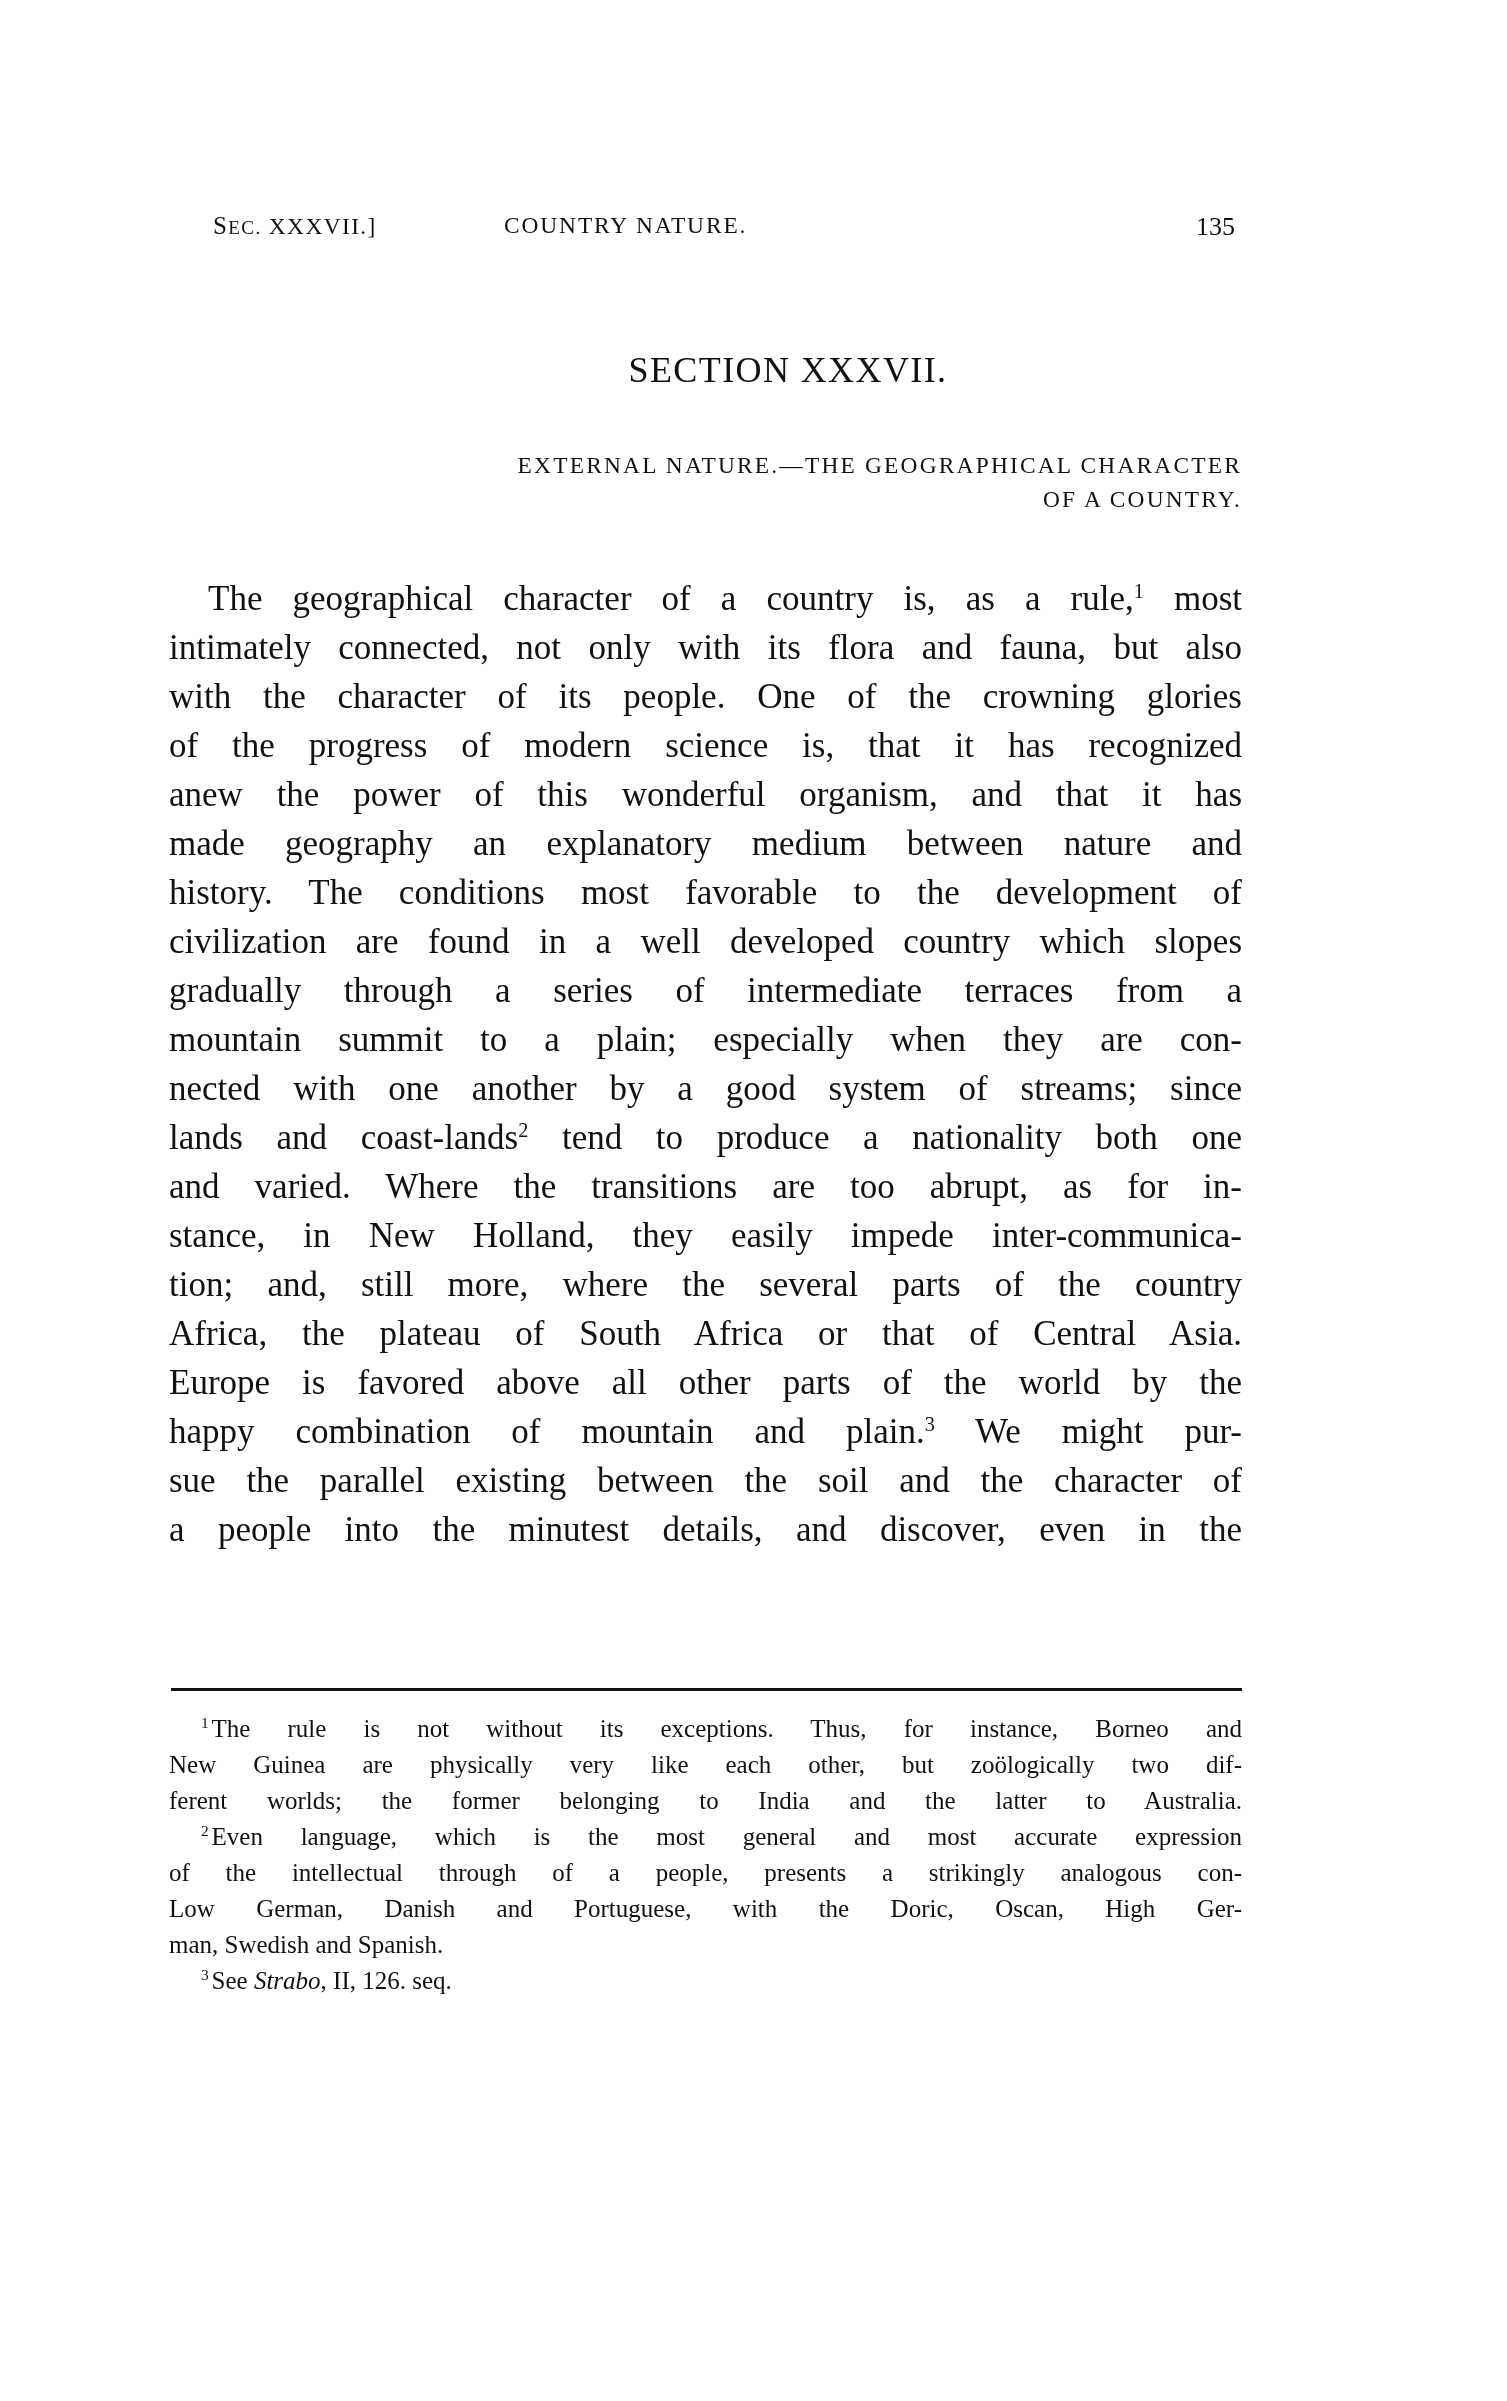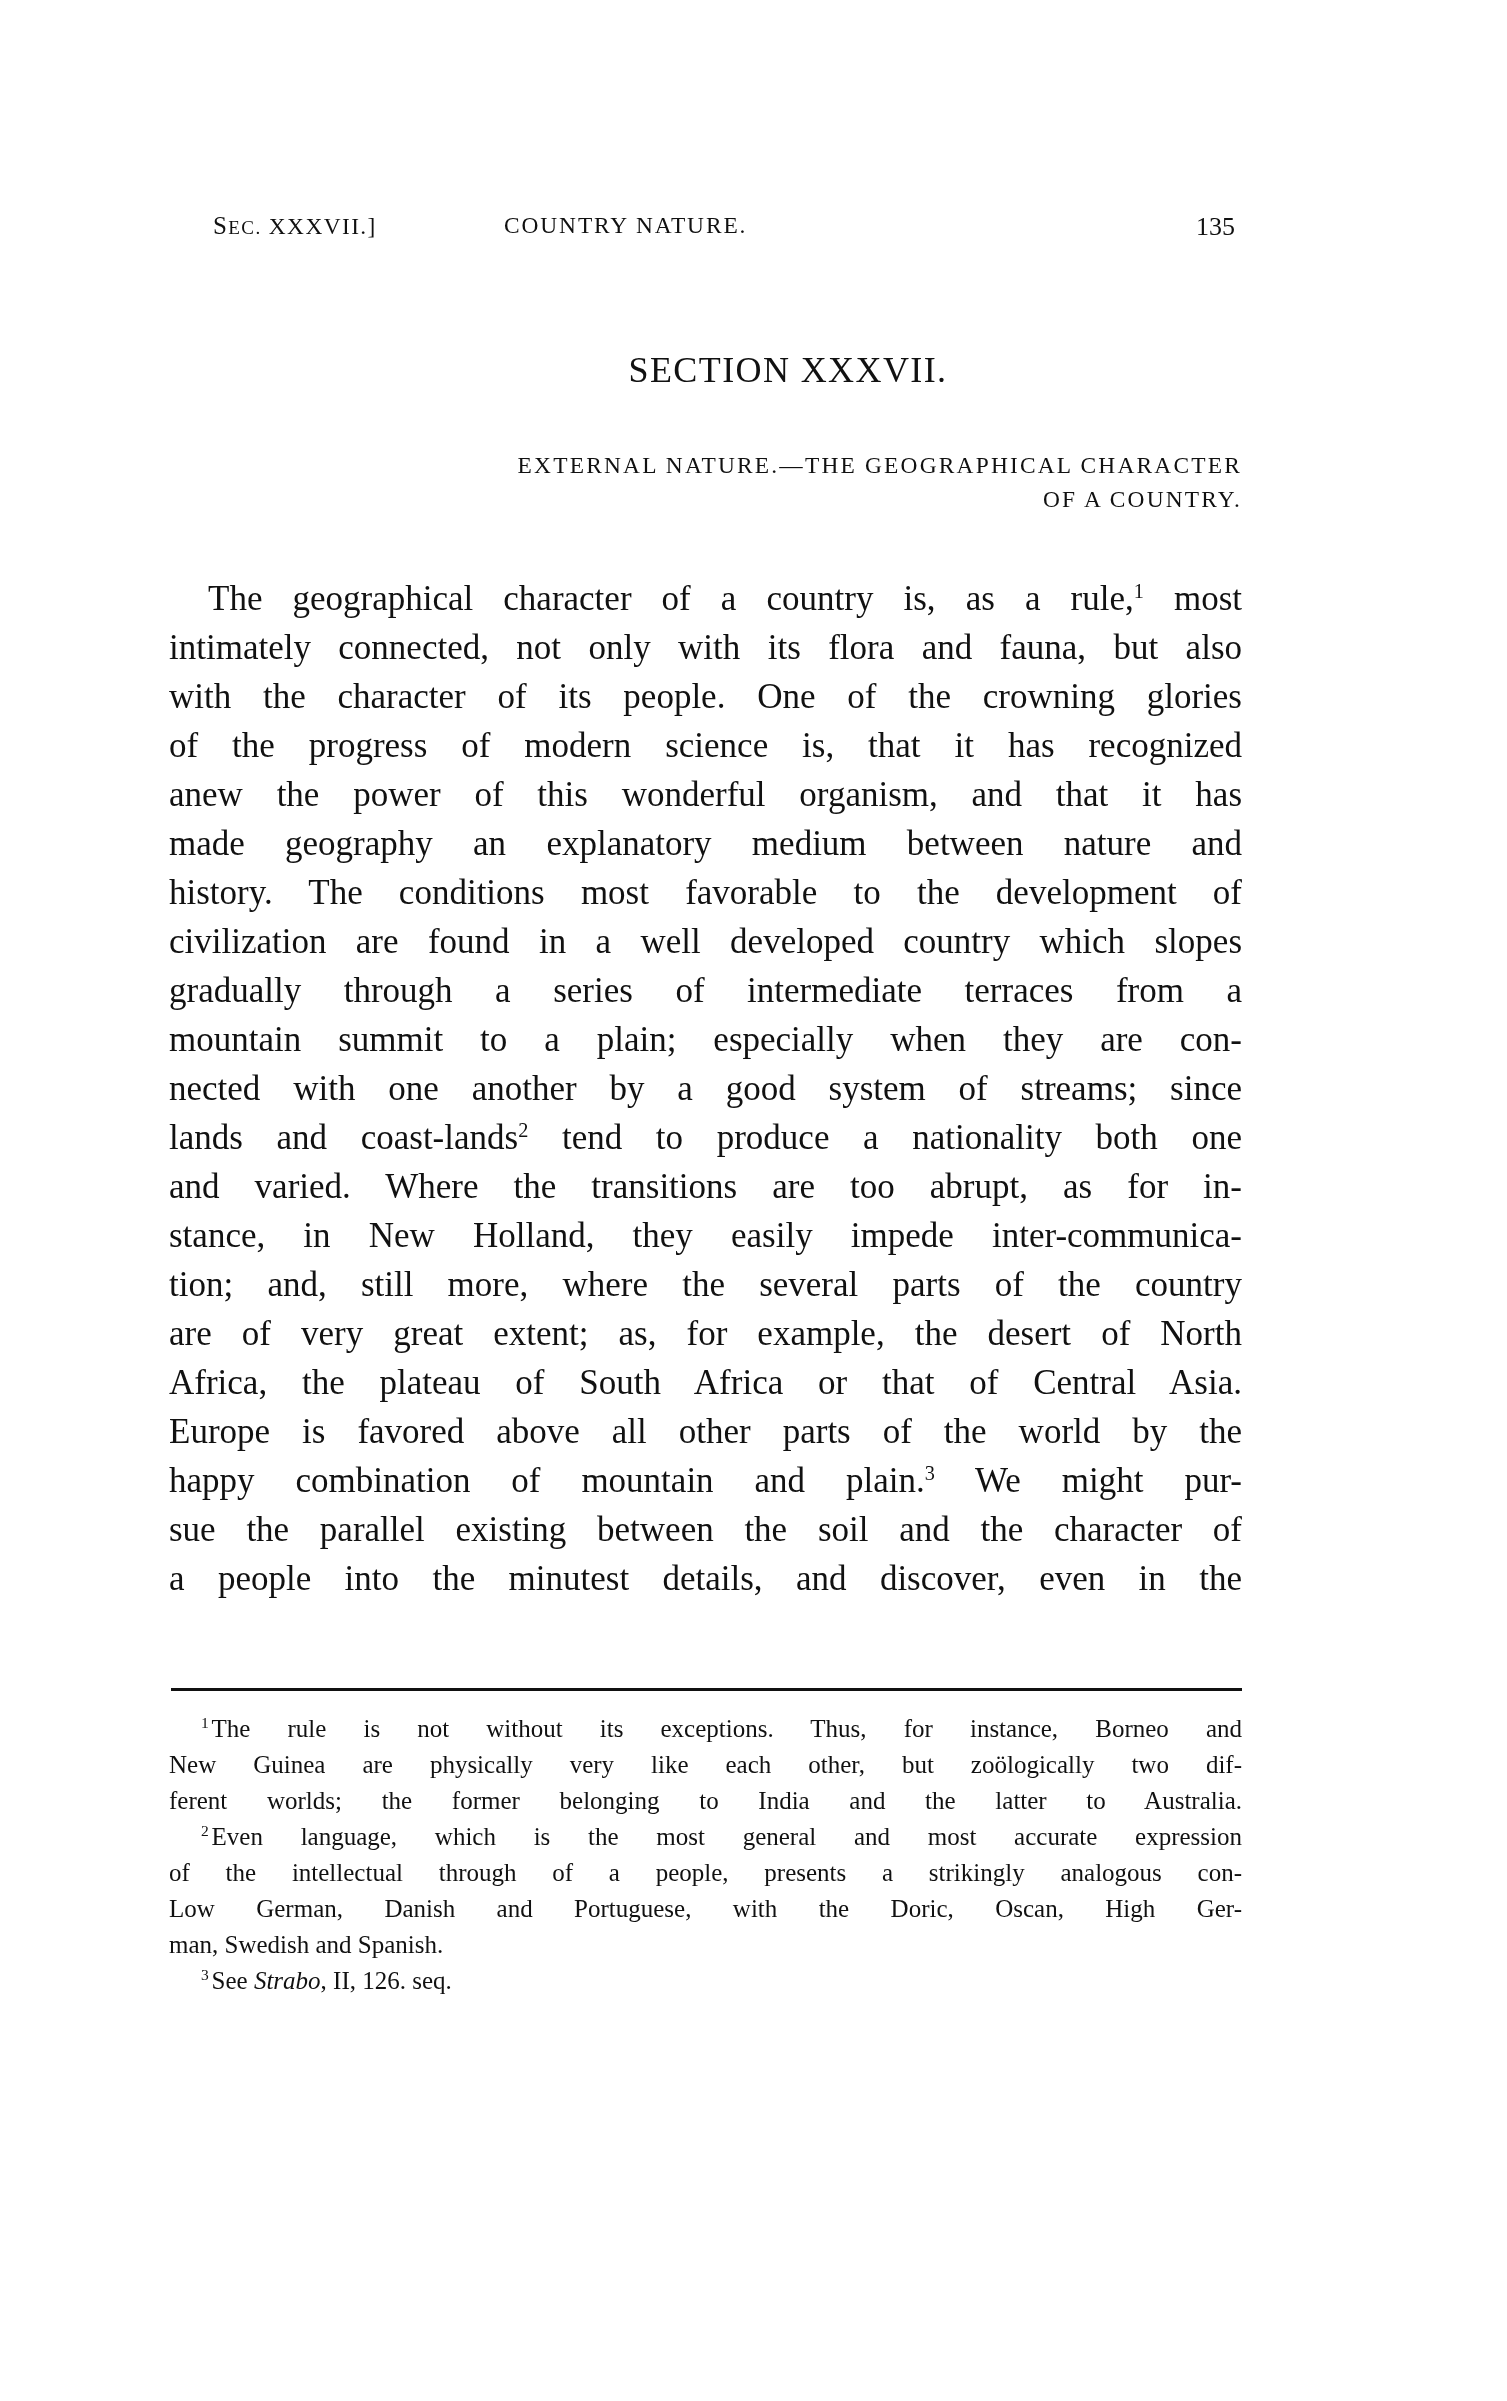--- a/index.html
+++ b/index.html
@@ -145,21 +145,20 @@
     <span class="line"><span>made geography an explanatory medium between nature and</span></span>
     <span class="line"><span>history.  The conditions most favorable to the development of</span></span>
     <span class="line"><span>civilization are found in a well developed country which slopes</span></span>
     <span class="line"><span>gradually through a series of intermediate terraces from a</span></span>
     <span class="line"><span>mountain summit to a plain; especially when they are con-</span></span>
     <span class="line"><span>nected with one another by a good system of streams; since</span></span>
     <span class="line"><span>lands and coast-lands</span><sup class="fnref">2</sup><span> tend to produce a nationality both one</span></span>
     <span class="line"><span>and varied.  Where the transitions are too abrupt, as for in-</span></span>
     <span class="line"><span>stance, in New Holland, they easily impede inter-communica-</span></span>
     <span class="line"><span>tion; and, still more, where the several parts of the country</span></span>
-    <span class="line"><span>are of very great extent; as, for example, the desert of North</span></span>
     <span class="line"><span>Africa, the plateau of South Africa or that of Central Asia.</span></span>
     <span class="line"><span>Europe is favored above all other parts of the world by the</span></span>
     <span class="line"><span>happy combination of mountain and plain.</span><sup class="fnref">3</sup><span>  We might pur-</span></span>
     <span class="line"><span>sue the parallel existing between the soil and the character of</span></span>
     <span class="line"><span>a people into the minutest details, and discover, even in the</span></span>
   </div>
 
 <div class="footnote-rule"></div>
 
 <div class="footnotes" id="footnotes">

